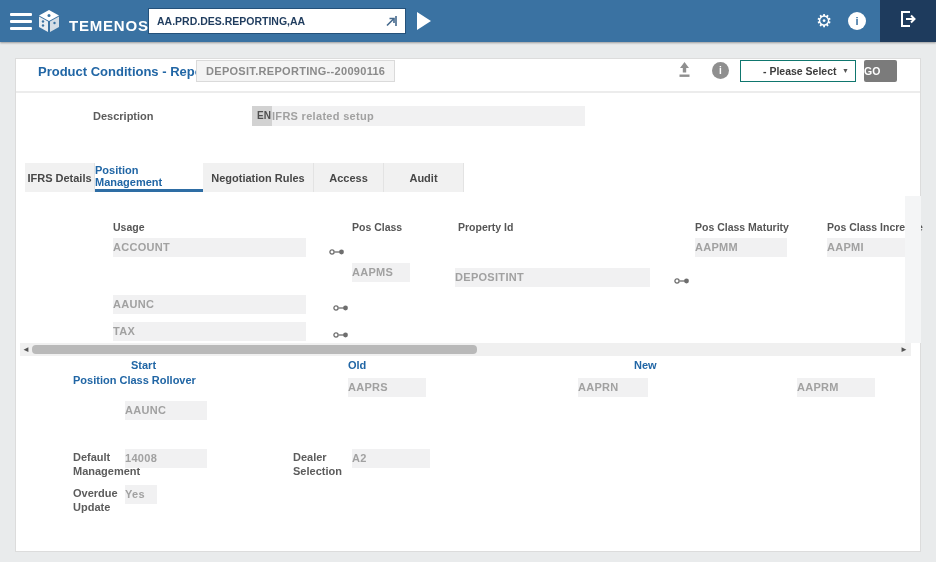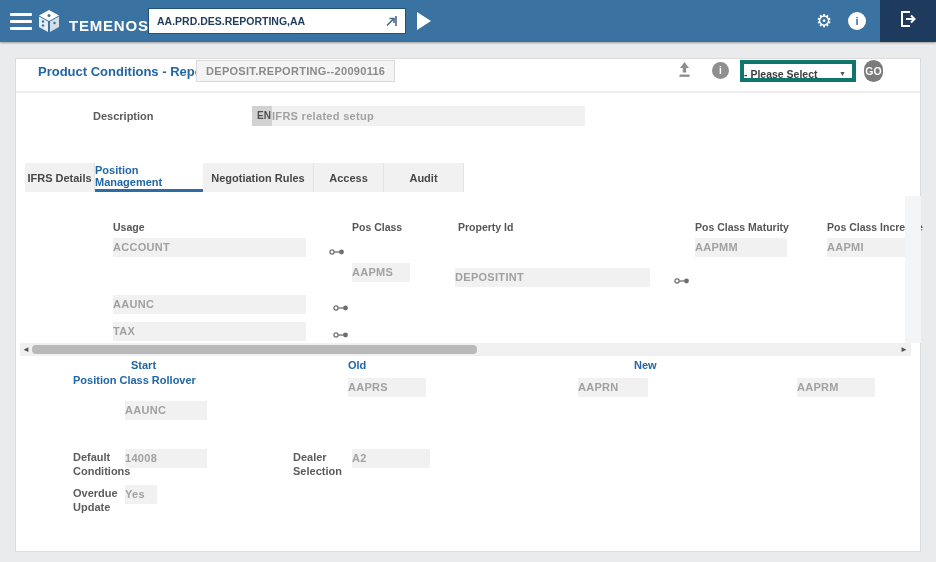--- a/index.html
+++ b/index.html
@@ -23,23 +23,23 @@
 
   
   .card { position:absolute; left:15px; top:58px; width:906px; height:494px; background:#fff; border:1px solid #dcdcdc; }
 
   .page-title { position:absolute; left:38px; top:64px; font-size:13px; font-weight:bold; color:#2166a5; }
   .record-badge { position:absolute; left:196px; top:60px; height:22px; line-height:20px; padding:0 9px; background:#f4f4f4; border:1px solid #dadada; font-size:11px; font-weight:bold; color:#8a8a8a; letter-spacing:.3px; }
   .hdr-divider { position:absolute; left:16px; top:91px; width:904px; height:2px; background:#ececec; }
 
   .icon-btn { cursor:pointer; }
   .info-gray { position:absolute; left:712px; top:62px; width:17px; height:17px; border-radius:50%; background:#8f8f8f; color:#fff; font-size:10px; font-weight:bold; text-align:center; line-height:17px; }
-  .select { position:absolute; left:740px; top:60px; width:116px; height:22px; background:#fff; border:4px solid #0f766e; font-size:10.5px; font-weight:bold; color:#3c3c3c; line-height:20px; padding-left:0; cursor:pointer; }
+  .select { position:absolute; left:740px; top:60px; width:116px; height:22px; background:#fff; border:1px solid #0f766e; font-size:10.5px; font-weight:bold; color:#3c3c3c; line-height:20px; padding-left:22px; cursor:pointer; }
   .select .caret { position:absolute; right:6px; top:0; font-size:7px; color:#555; line-height:20px; }
-  .go-btn { position:absolute; left:864px; top:60px; width:19px; height:22px; background:#7b7b7b; color:#fff; font-size:10.5px; font-weight:bold; text-align:center; line-height:22px; border-radius:10px; cursor:pointer; }
+  .go-btn { position:absolute; left:864px; top:60px; width:33px; height:22px; background:#7b7b7b; color:#fff; font-size:10.5px; font-weight:bold; text-align:left; line-height:22px; border-radius:2px; cursor:pointer; }
 
   .lbl { font-size:11px; font-weight:bold; color:#5c5c5c; line-height:14px; }
   .fld { position:absolute; height:19px; background:#f1f1f2; font-size:11px; font-weight:600; color:#a1a1a1; line-height:19px; white-space:nowrap; overflow:hidden; letter-spacing:.3px; }
   .lang-badge { position:absolute; left:252px; top:106px; height:20px; padding:0 5px; background:#d2d2d2; color:#4f4f4f; font-size:10px; font-weight:bold; line-height:20px; }
   .desc-input { left:272px; top:106px; width:313px; height:20px; line-height:20px; font-weight:600; }
 
   
   .tabs { position:absolute; left:25px; top:163px; height:29px; display:flex; }
   .tab { height:29px; background:#f1f1f1; border-right:1px solid #e3e3e3; font-size:11px; font-weight:bold; color:#474747; display:flex; align-items:center; justify-content:center; cursor:pointer; }
   .tab.active { background:#fff; color:#2166a5; border-bottom:3px solid #2e6da4; border-right:none; }
@@ -202,21 +202,21 @@
   <div class="blue-hdr" style="left:348px; top:359px;">Old</div>
   <div class="blue-hdr" style="left:602px; top:359px;margin-left:32px;">New</div>
 
   <div class="link-text" style="left:73px; top:374px;">Position Class Rollover</div>
   <div class="fld" style="left:348px; top:378px; width:78px;">AAPRS</div>
   <div class="fld" style="left:578px; top:378px; width:70px;">AAPRN</div>
   <div class="fld" style="left:797px; top:378px; width:78px;">AAPRM</div>
 
   <div class="fld" style="left:125px; top:401px; width:82px;">AAUNC</div>
 
-  <div class="abs lbl" style="left:73px; top:450px; width:60px;">Default Conditions</div>
+  <div class="abs lbl" style="left:73px; top:450px; width:60px;">Default Management</div>
   <div class="fld" style="left:125px; top:449px; width:82px;">14008</div>
 
   <div class="abs lbl" style="left:293px; top:450px; width:55px;">Dealer Selection</div>
   <div class="fld" style="left:352px; top:449px; width:78px;">A2</div>
 
   <div class="abs lbl" style="left:73px; top:486px; width:55px;">Overdue Update</div>
   <div class="fld" style="left:125px; top:485px; width:32px;">Yes</div>
 
 </div>
 

